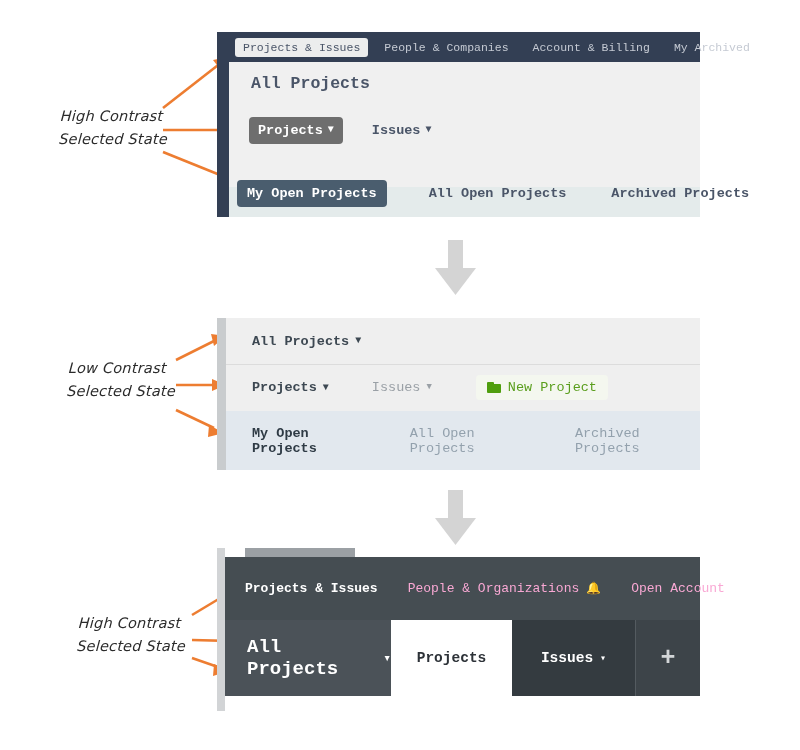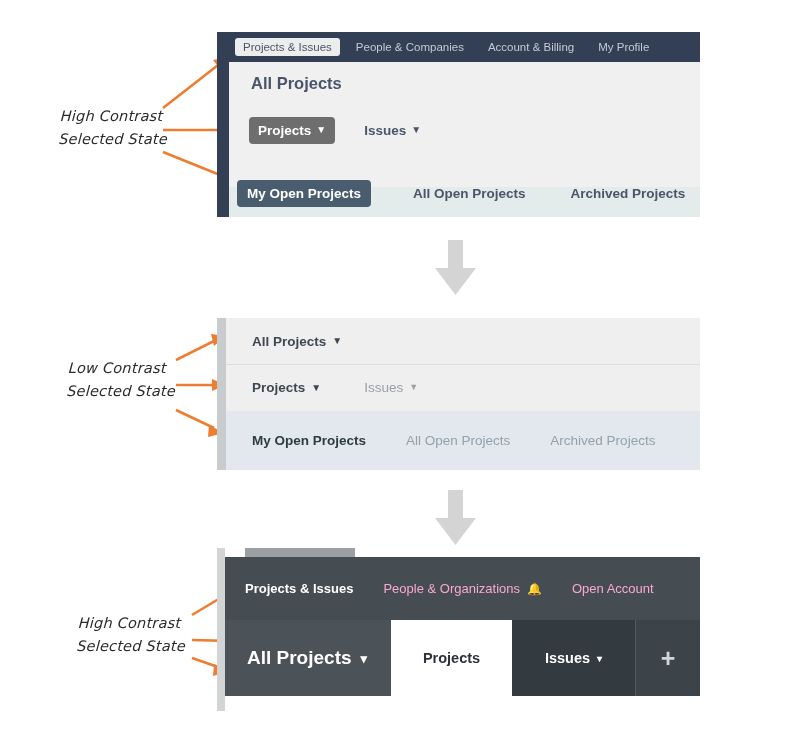--- a/index.html
+++ b/index.html
@@ -32,21 +32,21 @@
     font-style: italic;
     transform: skewX(-4deg);
     white-space: nowrap;
   }
   .annot span { display: block; }
 
   
   .arrow-svg { position: absolute; overflow: visible; }
 
   
-  .panel { position: absolute; }
+  .panel { position: absolute; font-family: Liberation Mono, monospace; }
 
   
   #panel1 { left: 217px; top: 32px; width: 483px; height: 185px; }
   #panel1 .p1-leftstrip {
     position: absolute; left: 0; top: 0; width: 12px; height: 185px;
     background: #333f54;
   }
   #panel1 .p1-nav {
     position: absolute; left: 12px; top: 0; width: 471px; height: 30px;
     background: #333f54;
@@ -249,21 +249,21 @@
         <div class="p1-tab sel">
           <span>Projects &amp; Issues</span>
         </div>
         <div class="p1-tab">
           <span>People &amp; Companies</span>
         </div>
         <div class="p1-tab">
           <span>Account &amp; Billing</span>
         </div>
         <div class="p1-tab">
-          <span>My Profile</span>
+          <span>My Archived</span>
         </div>
       </div>
     </div>
 
     <div class="p1-body">
       <div class="p1-title">All Projects</div>
 
       <div class="p1-filterrow">
         <div class="p1-btn-dark">
           <span>Projects</span>
@@ -323,20 +323,24 @@
 
       <div class="p2-row2">
         <div class="p2-item-strong">
           <span>Projects</span>
           <span class="caret-dark">▼</span>
         </div>
         <div class="p2-item-muted">
           <span>Issues</span>
           <span class="caret-sm">▼</span>
         </div>
+        <div class="p2-newbtn">
+          <span class="folder-ico"></span>
+          <span>New Project</span>
+        </div>
       </div>
 
       <div class="p2-row3">
         <div class="p2-sub-sel">My Open Projects</div>
         <div class="p2-sub">All Open Projects</div>
         <div class="p2-sub">Archived Projects</div>
       </div>
     </div>
   </div>
 

